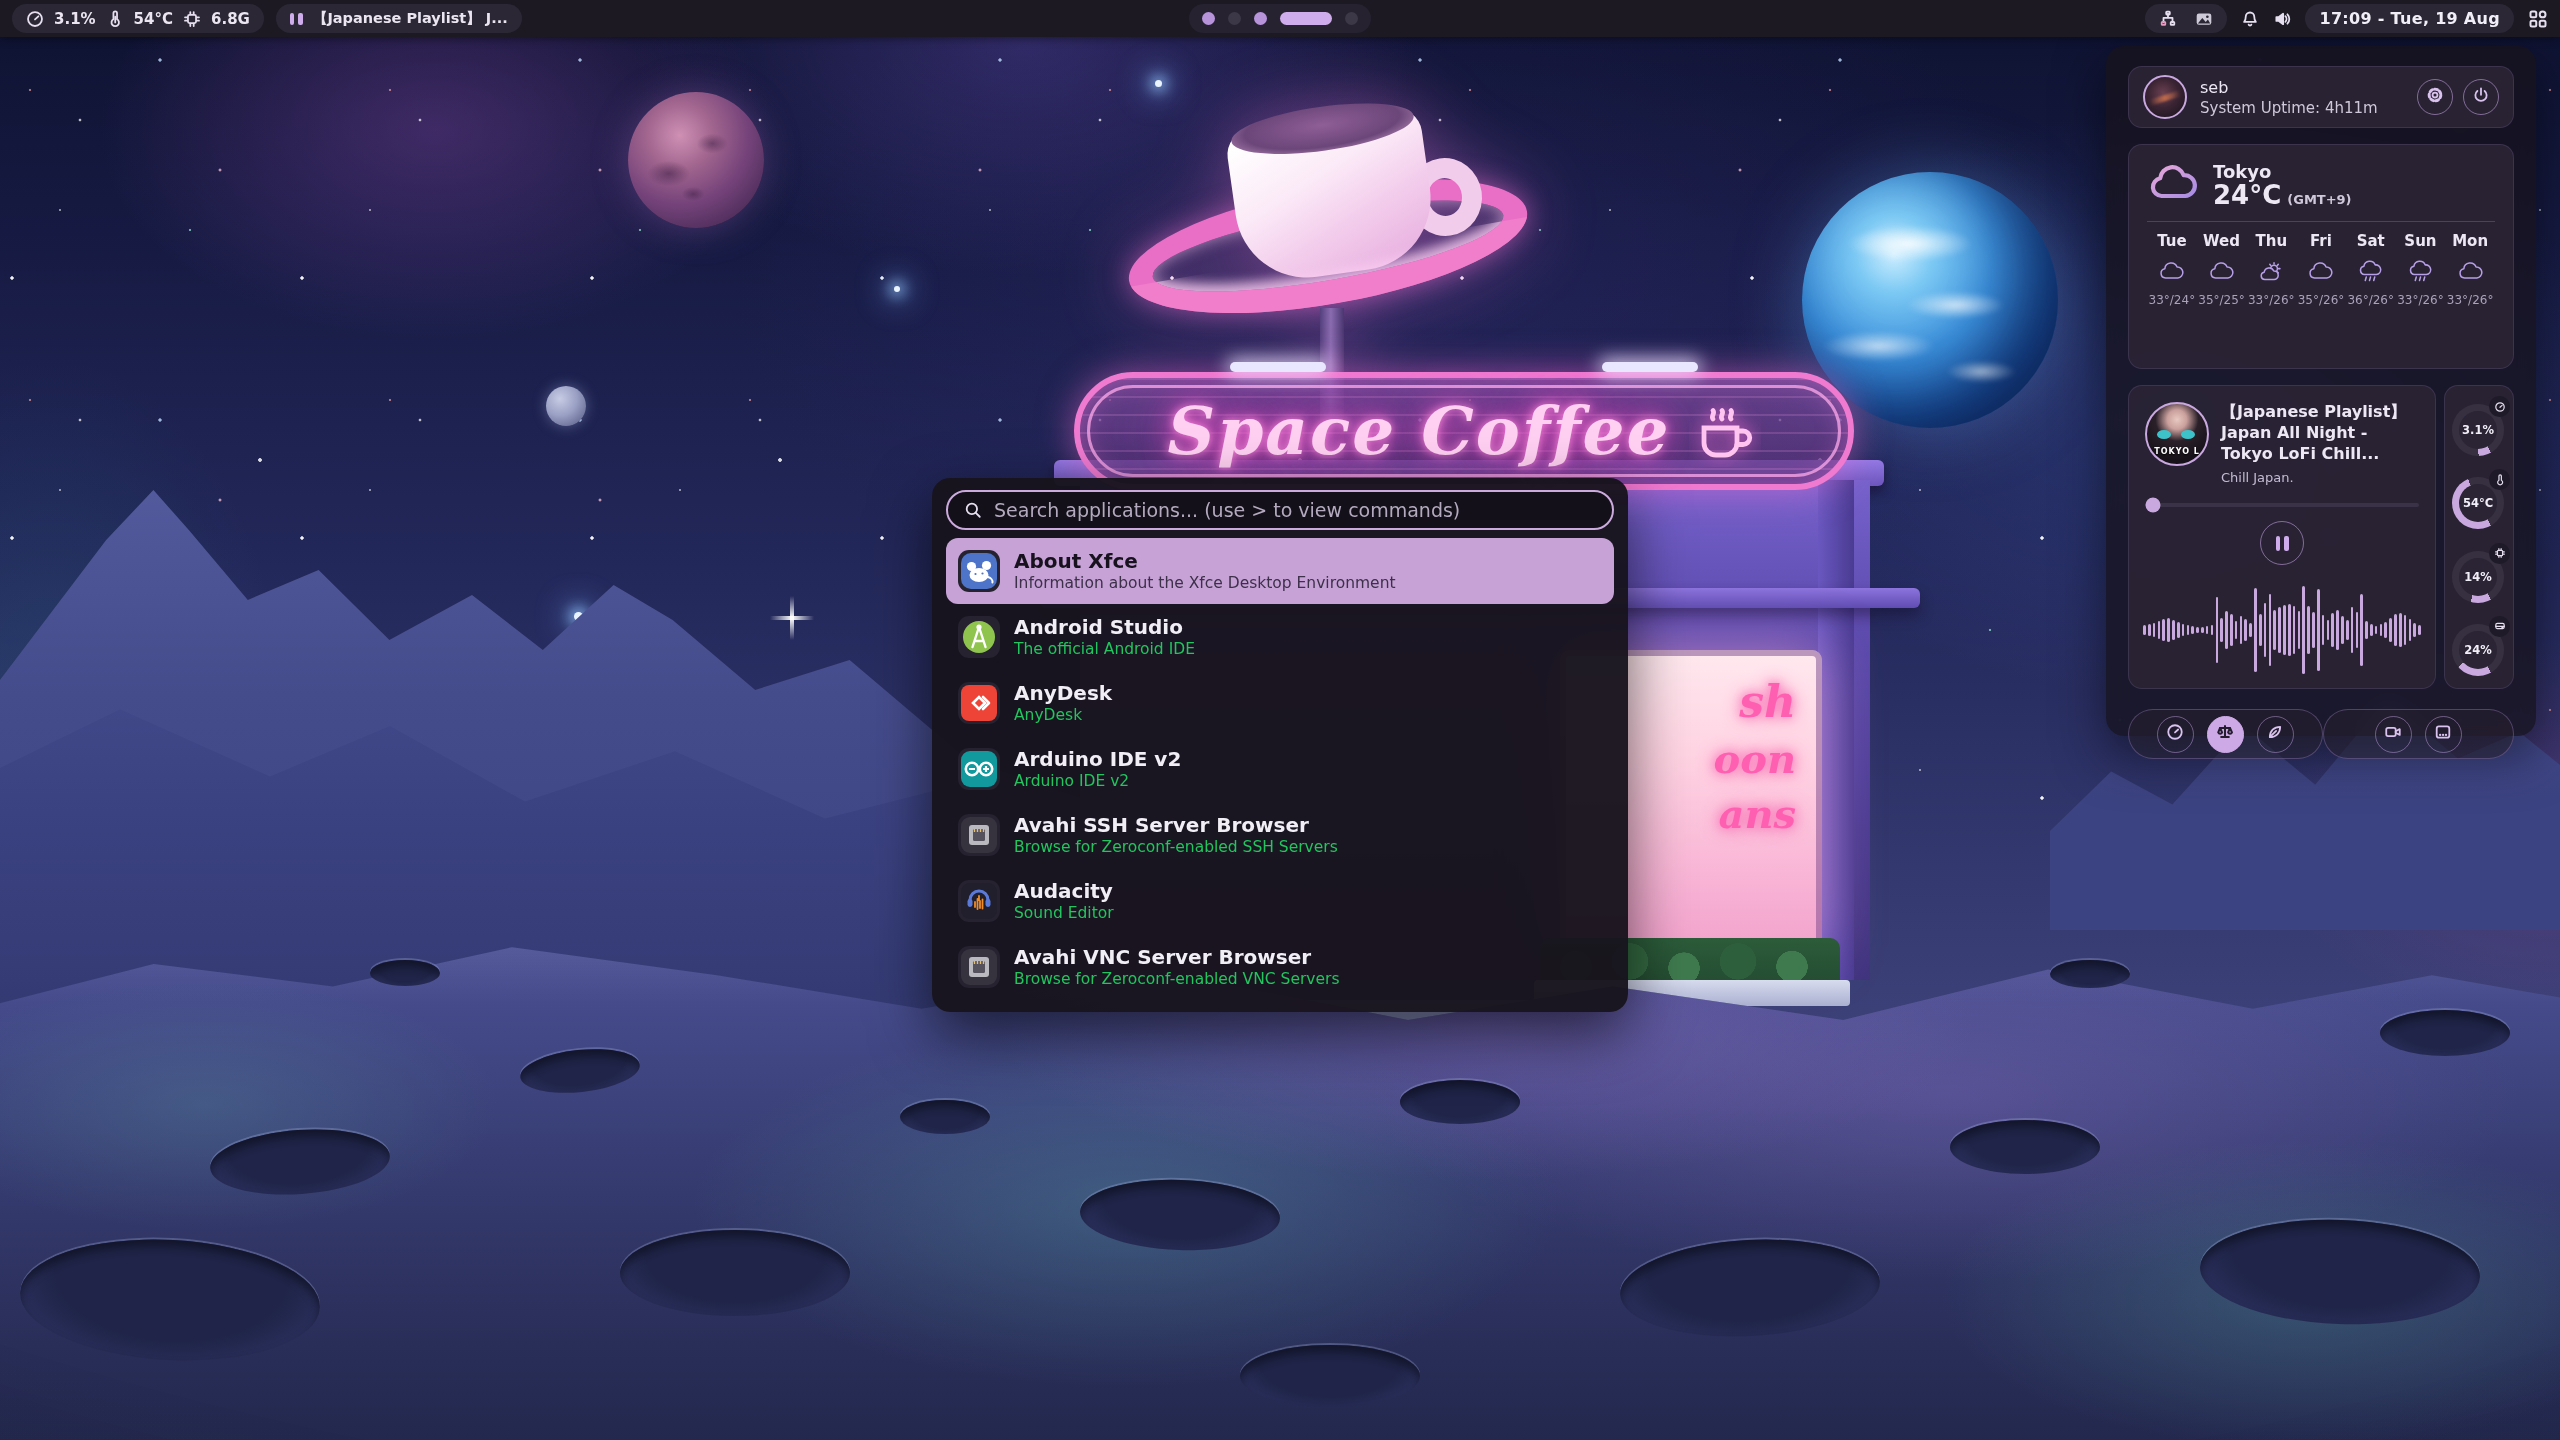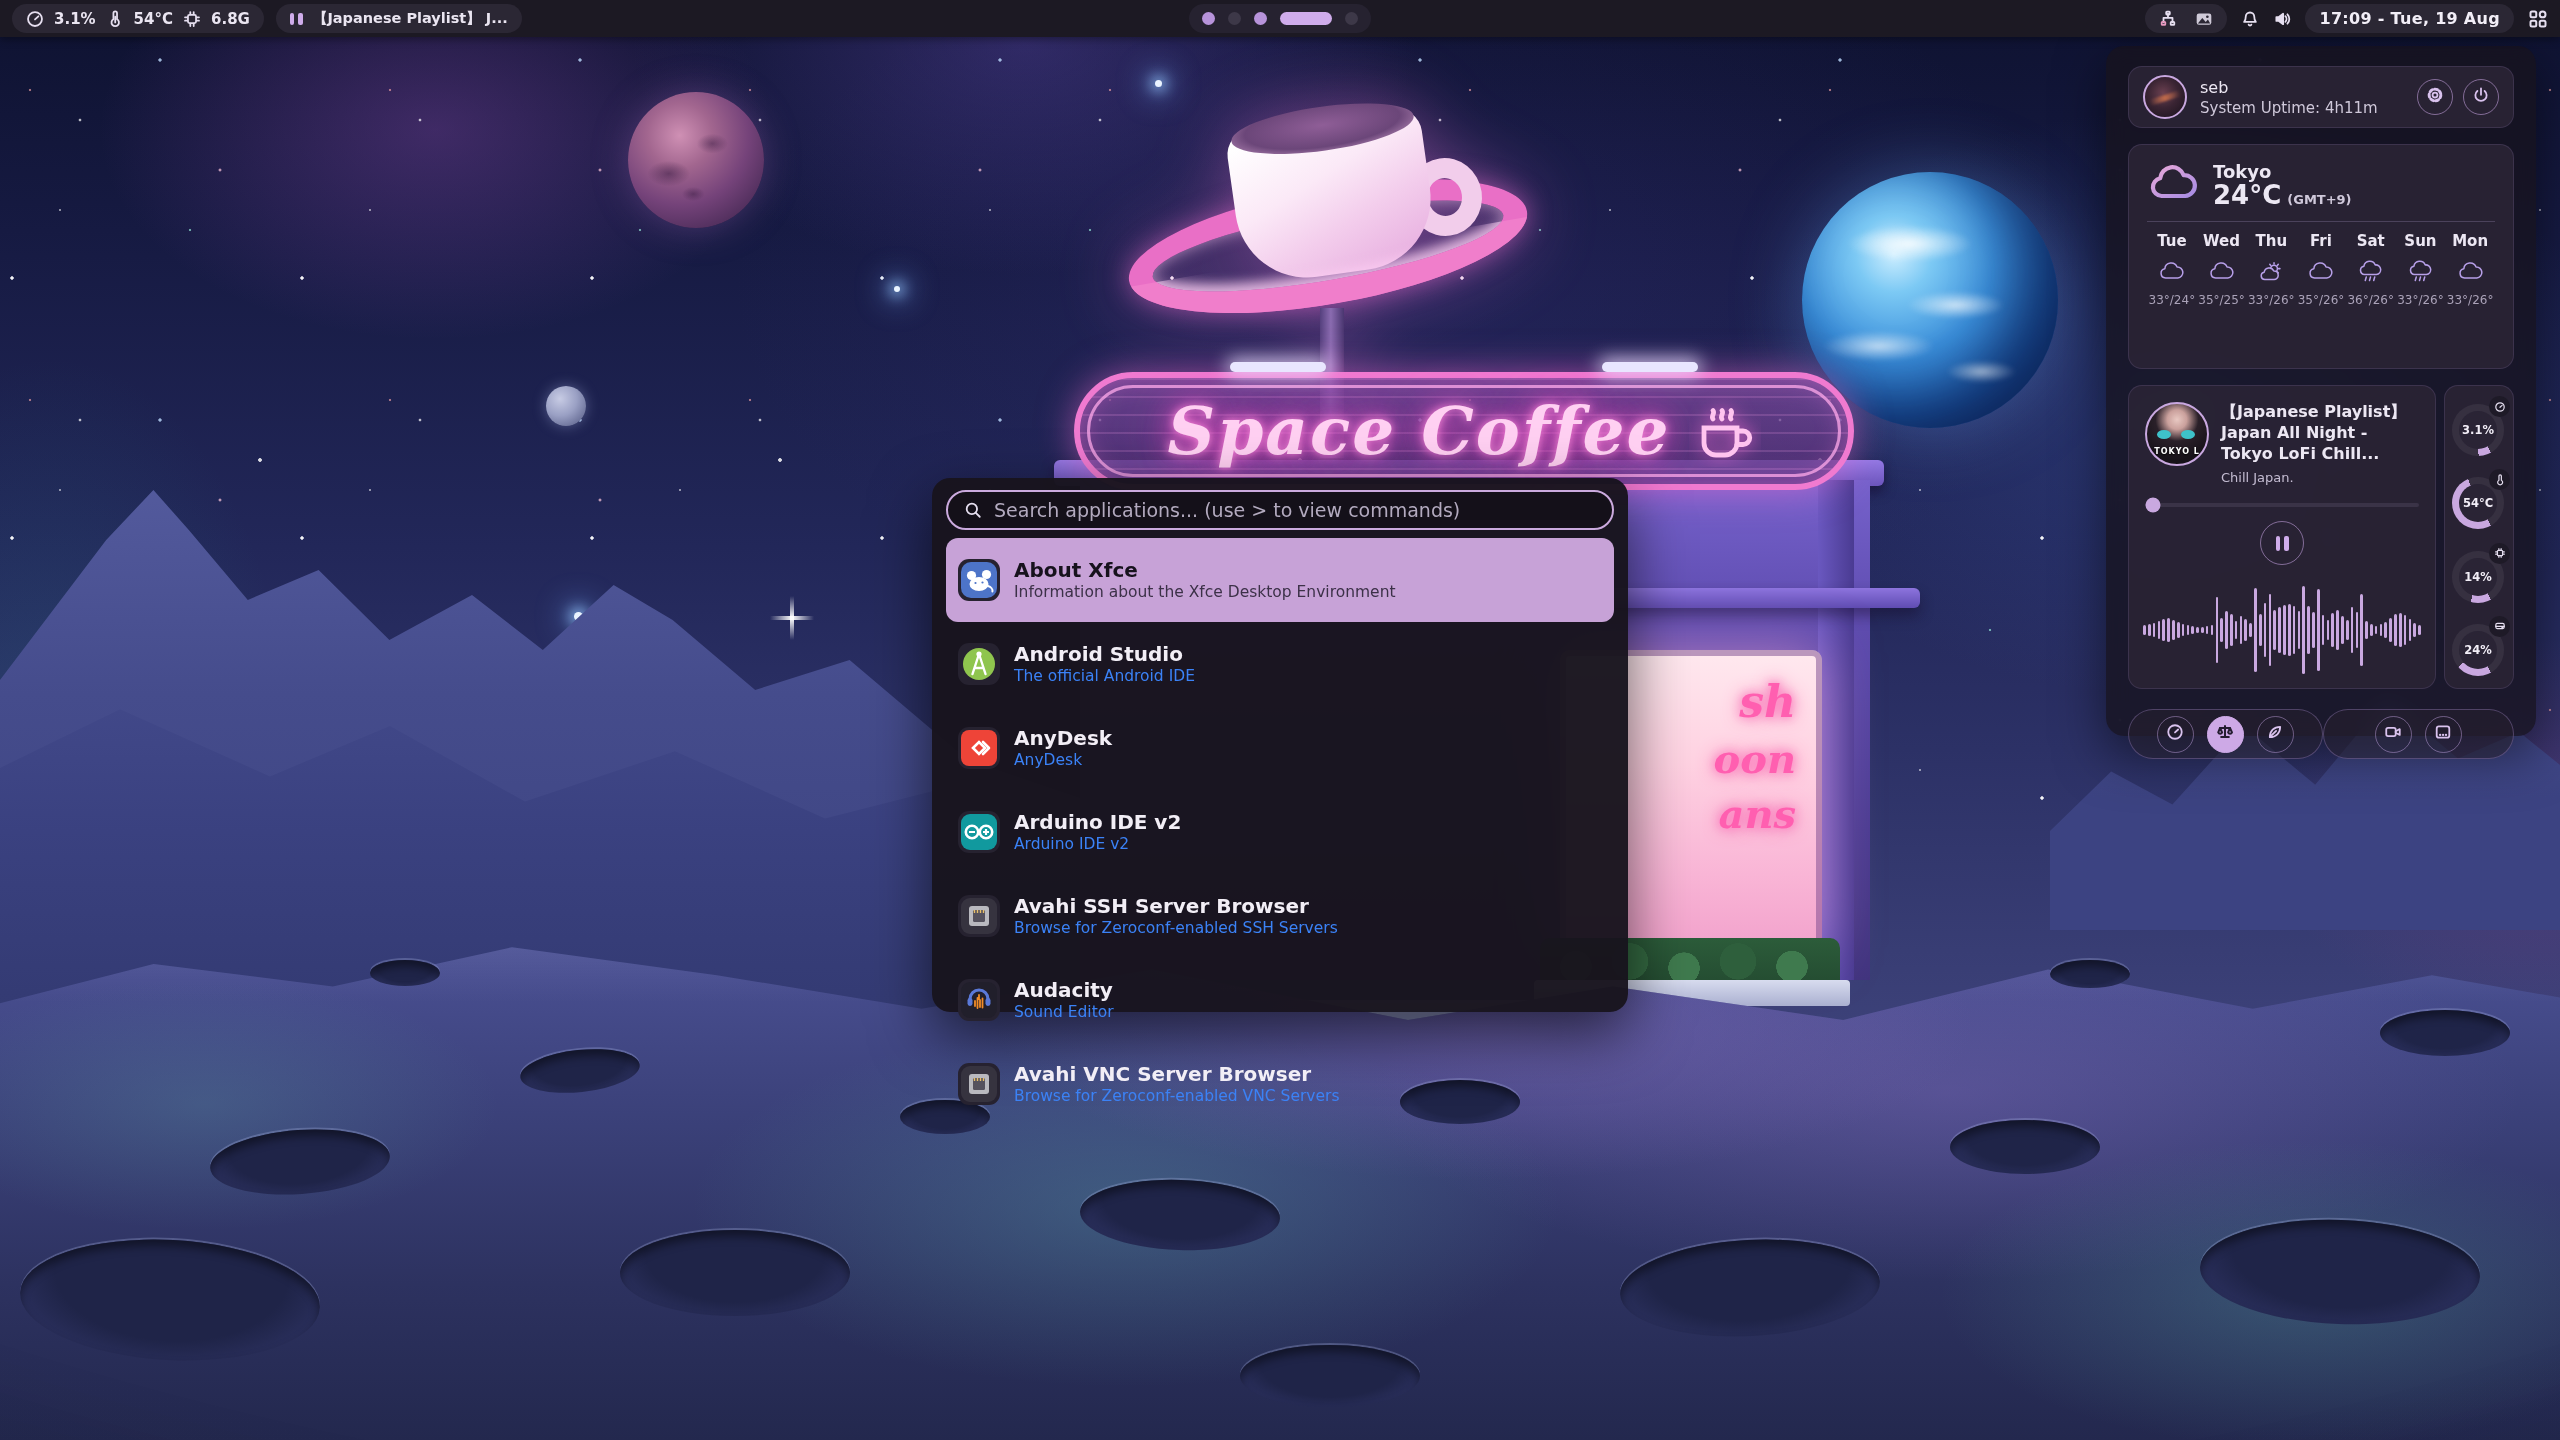--- a/index.html
+++ b/index.html
@@ -151,24 +151,24 @@
 
   
   .launcher { position:absolute; left:932px; top:478px; width:696px; height:534px; border-radius:18px;
     background:rgba(24,20,29,.97); box-shadow:0 22px 60px rgba(0,0,0,.6); z-index:30; padding:12px 14px; }
   .searchbox { height:40px; border-radius:20px; border:2px solid #cbaade; background:#141019;
     display:flex; align-items:center; gap:12px; padding:0 16px; }
   .searchbox input { flex:1; background:transparent; border:none; outline:none; color:#e8e2f0;
     font-size:19px; font-family:"DejaVu Sans", sans-serif; }
   .searchbox input::placeholder { color:#b3aabf; }
   .app-list { margin-top:8px; }
-  .app-item { height:84px; border-radius:12px; display:flex; align-items:center; gap:14px; padding:0 12px; }
+  .app-item { height:66px; border-radius:12px; display:flex; align-items:center; gap:14px; padding:0 12px; }
   .app-item.selected { background:#c7a2d7; }
   .app-title { font-size:20px; font-weight:bold; color:#f2eef6; line-height:1.25; }
-  .app-sub { font-size:15.5px; color:#3b82f6; line-height:1.2; }
+  .app-sub { font-size:15.5px; color:#22c55e; line-height:1.2; }
   .app-item.selected .app-title { color:#17121d; }
   .app-item.selected .app-sub { color:#3c3148; }
   .app-icon { width:42px; height:42px; border-radius:11px; background:#262230; flex:0 0 auto;
     display:flex; align-items:center; justify-content:center; overflow:hidden; }
   .app-icon svg { width:42px; height:42px; }
 
   
   .sidebar { position:absolute; left:2106px; top:46px; width:430px; height:690px; border-radius:18px;
     background:rgba(23,19,30,.80); backdrop-filter:blur(10px); z-index:35; padding:20px 22px;
     box-shadow:0 18px 50px rgba(0,0,0,.5); color:#ece7f3; }

